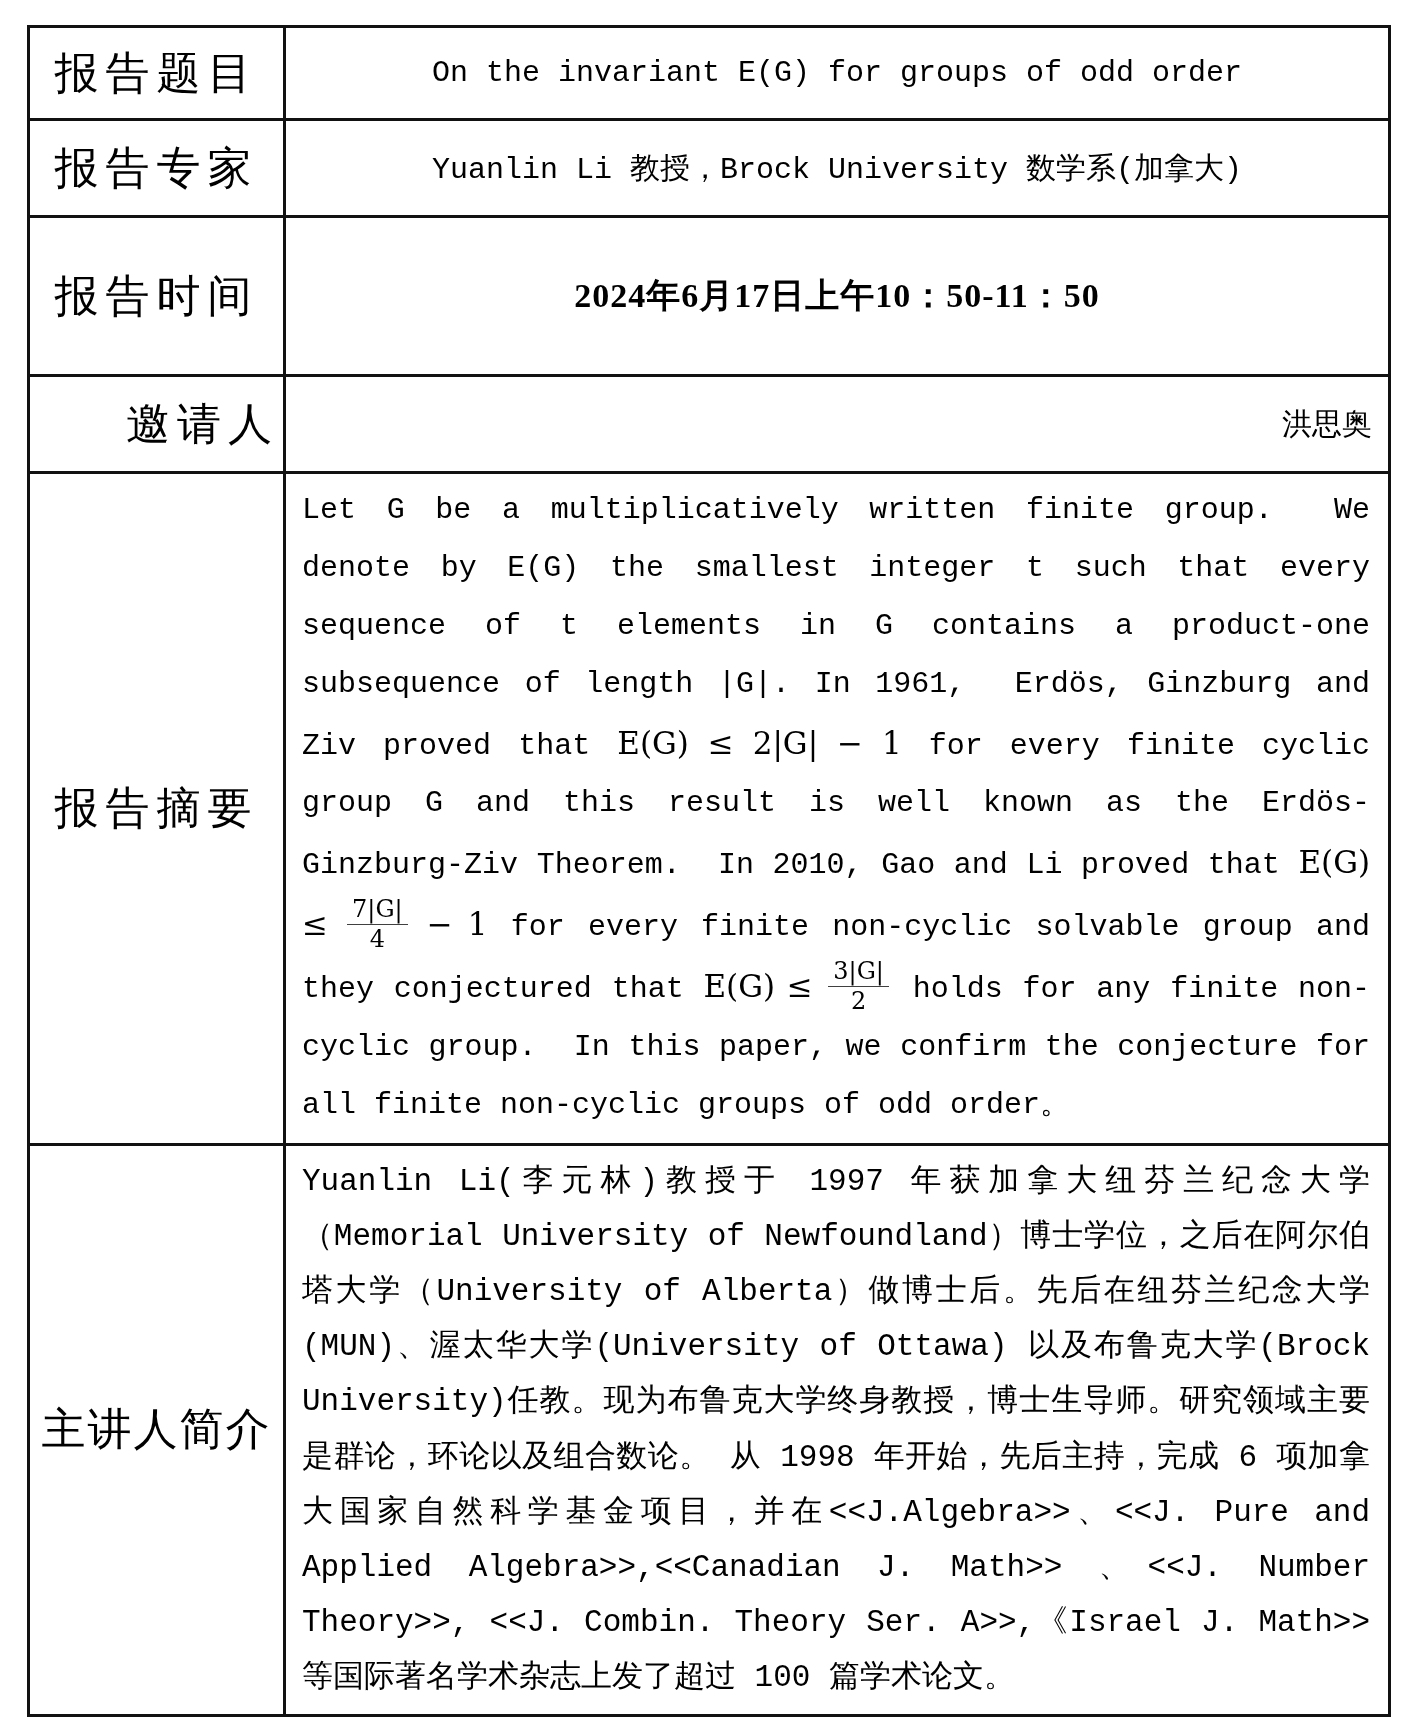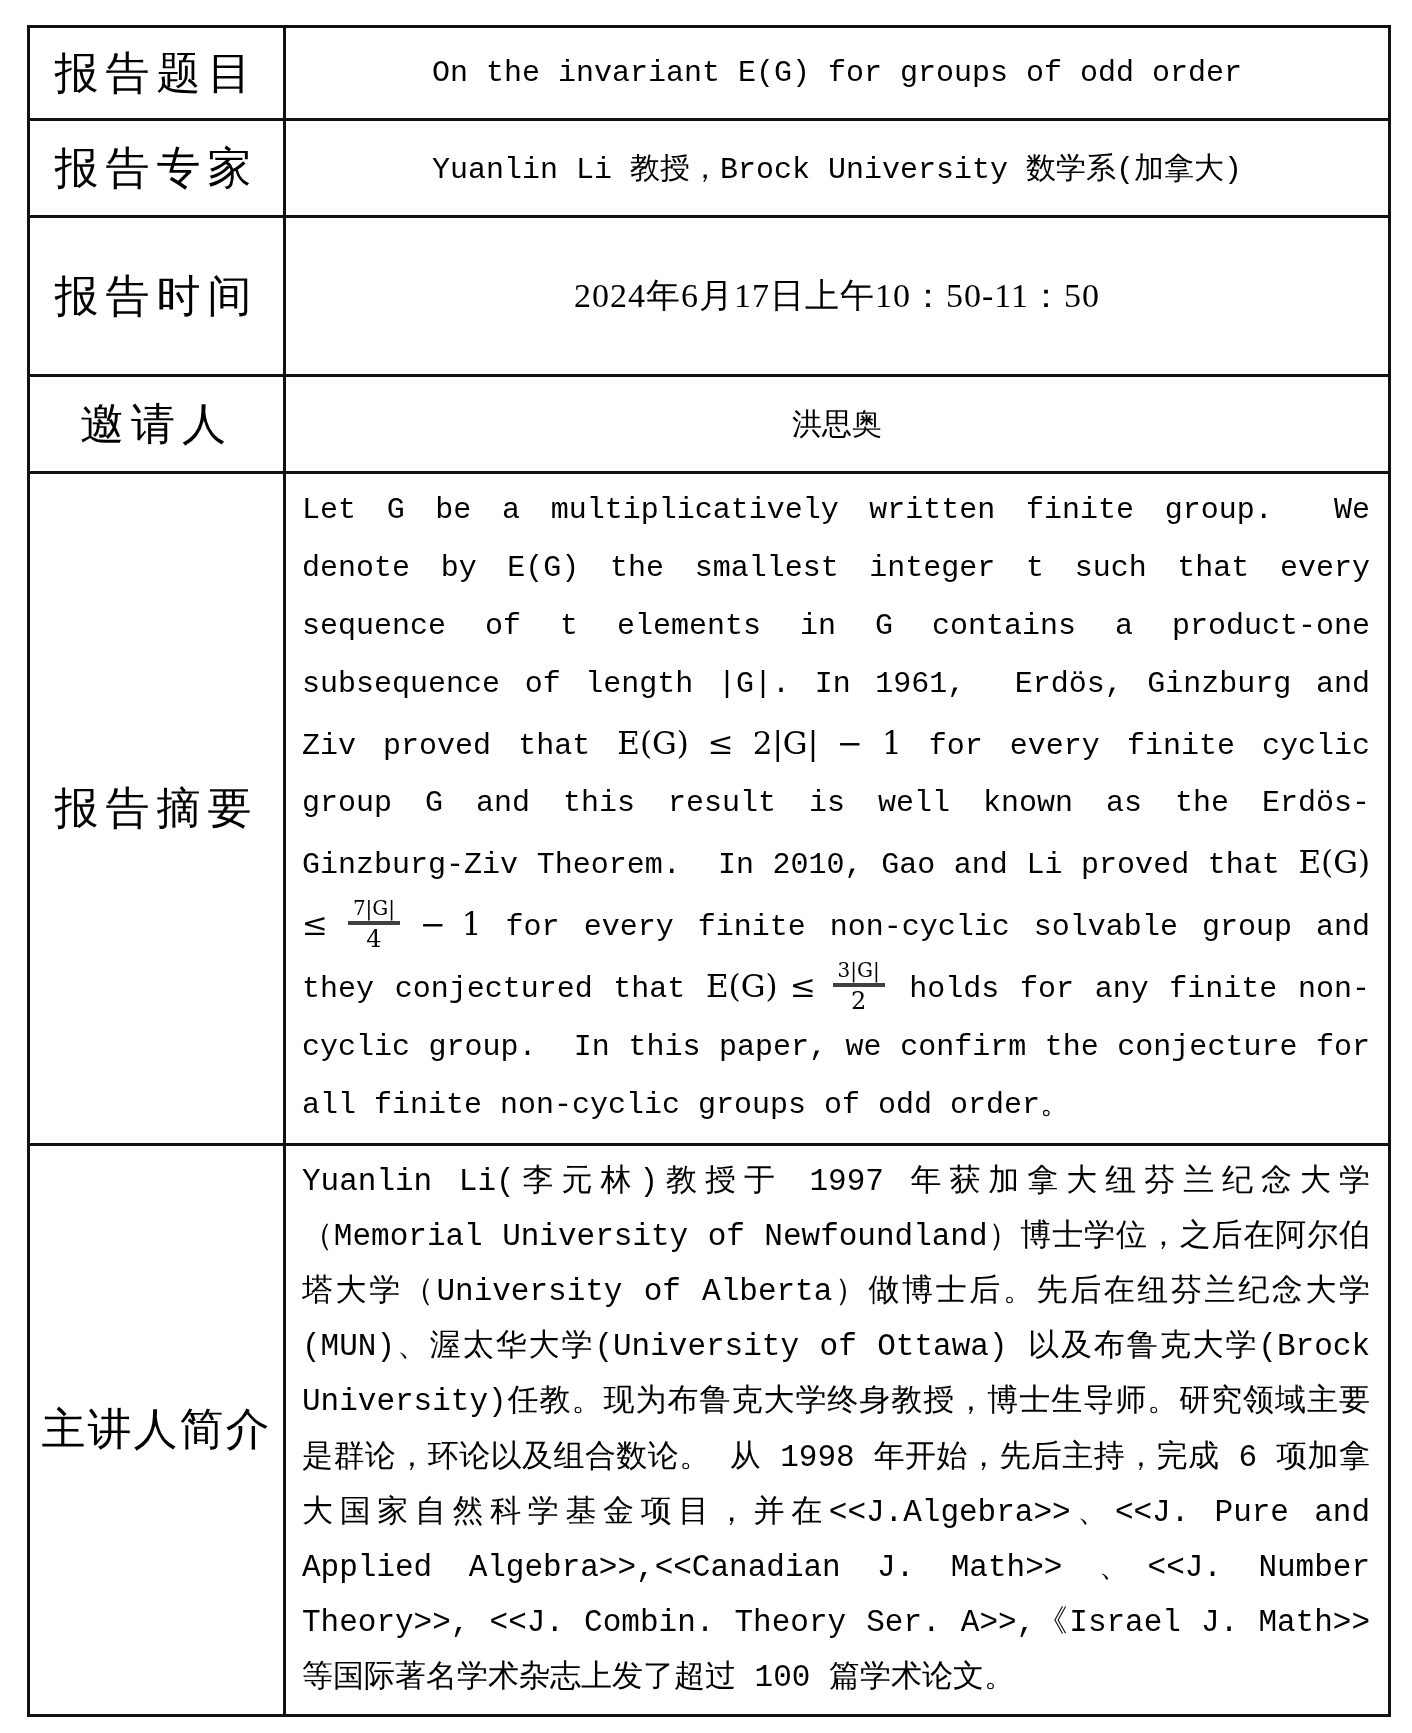--- a/index.html
+++ b/index.html
@@ -46,26 +46,26 @@
     width: 1105px;
     text-align: center;
     font-size: 30px;
     font-family: "Liberation Mono", "DejaVu Sans Mono", "Liberation Serif", monospace;
     padding: 17px 16px;
   }
   tr.r-title    td { height: 93px; }
   tr.r-speaker  td { height: 97px; }
   tr.r-time     td { height: 159px; }
   tr.r-location td { height: 120px; }
-  tr.r-inviter  td { height: 97px; }
+  tr.r-inviter  td { height: 97px; text-align: right; }
   tr.r-abstract td { height: 612px; }
   tr.r-bio      td { height: 542px; }
   td.time-value {
     font-family: "Liberation Serif", "DejaVu Serif", serif;
-    font-weight: normal;
+    font-weight: bold;
     font-size: 34px;
     letter-spacing: 1px;
   }
   td.longtext-cell {
     vertical-align: top;
     text-align: justify;
     padding: 8px 18px 8px 16px;
   }
   .abstract-body {
     font-size: 30px;
@@ -86,23 +86,23 @@
   .frac {
     display: inline-block;
     vertical-align: middle;
     text-align: center;
     line-height: 1.05;
     margin: 0 4px;
     transform: translateY(-2px);
   }
   .frac .num {
     display: block;
-    font-size: 20px;
+    font-size: 24px;
     padding: 0 5px 2px 5px;
-    border-bottom: 4px solid #404040;
+    border-bottom: 1px solid #404040;
   }
   .frac .den {
     display: block;
     font-size: 24px;
     padding-top: 2px;
   }
 </style>
 </head>
 <body>
 

